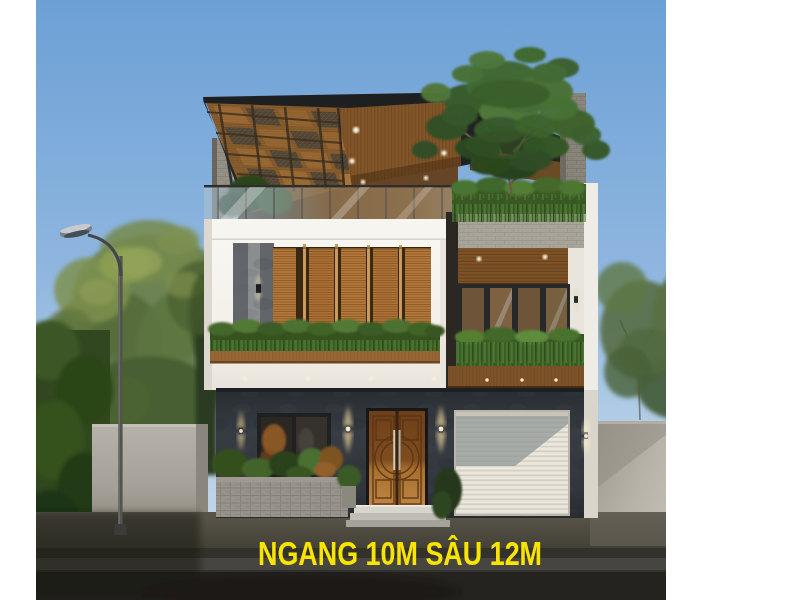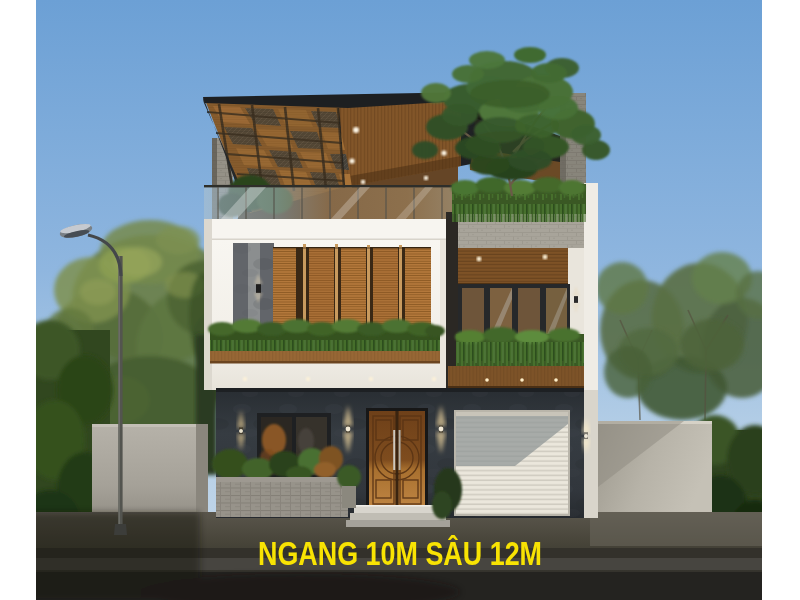--- a/index.html
+++ b/index.html
@@ -1,16 +1,16 @@
 <!DOCTYPE html>
 <html><head>
 <meta charset="utf-8">
 <style>
   html,body{margin:0;padding:0;background:#ffffff;}
-  #stage{position:relative;width:800px;height:600px;overflow:hidden;background:#f97316;
+  #stage{position:relative;width:666px;height:600px;overflow:hidden;background:#f97316;
          font-family:"Liberation Sans", sans-serif;}
   svg{display:block}
 </style>
 </head>
 <body>
 <div id="stage">
 <svg width="800" height="600" viewBox="0 0 800 600">
 <defs>
   <linearGradient id="sky" x1="0" y1="0" x2="0" y2="1">
     <stop offset="0" stop-color="#6CA0D5"></stop>

